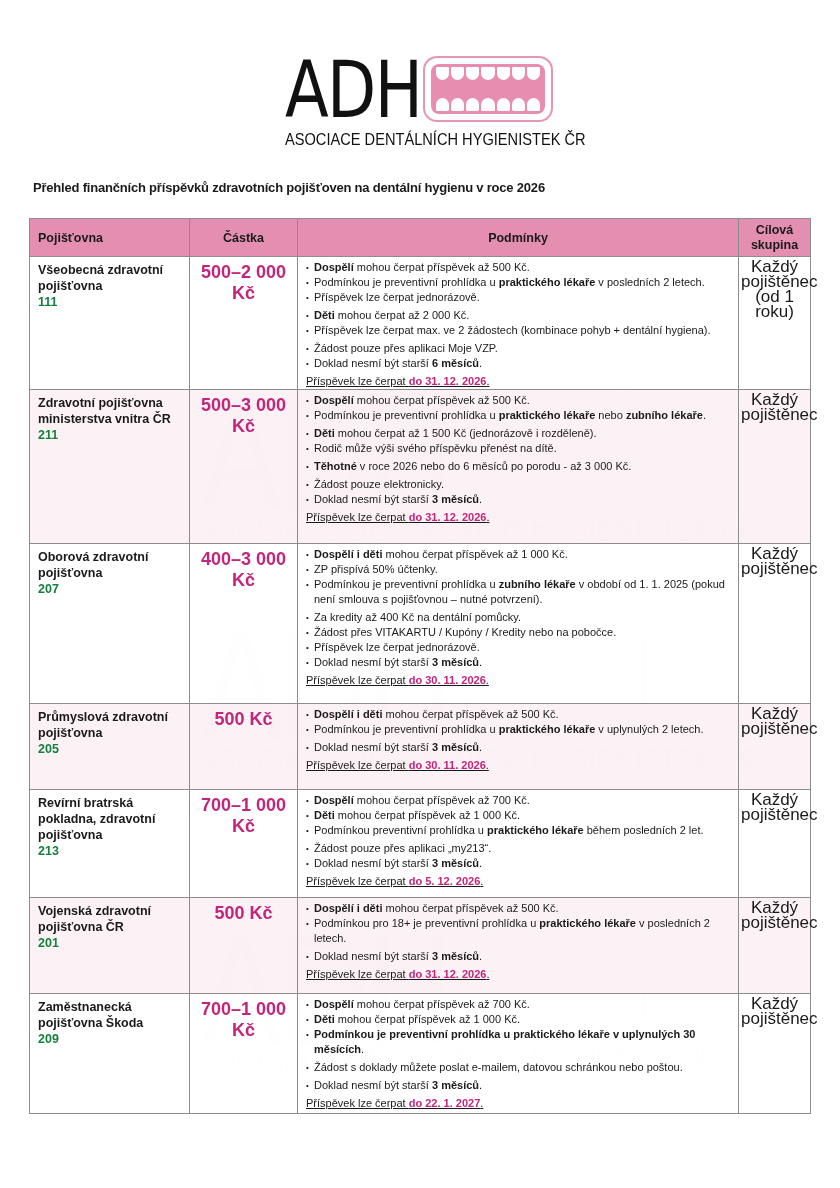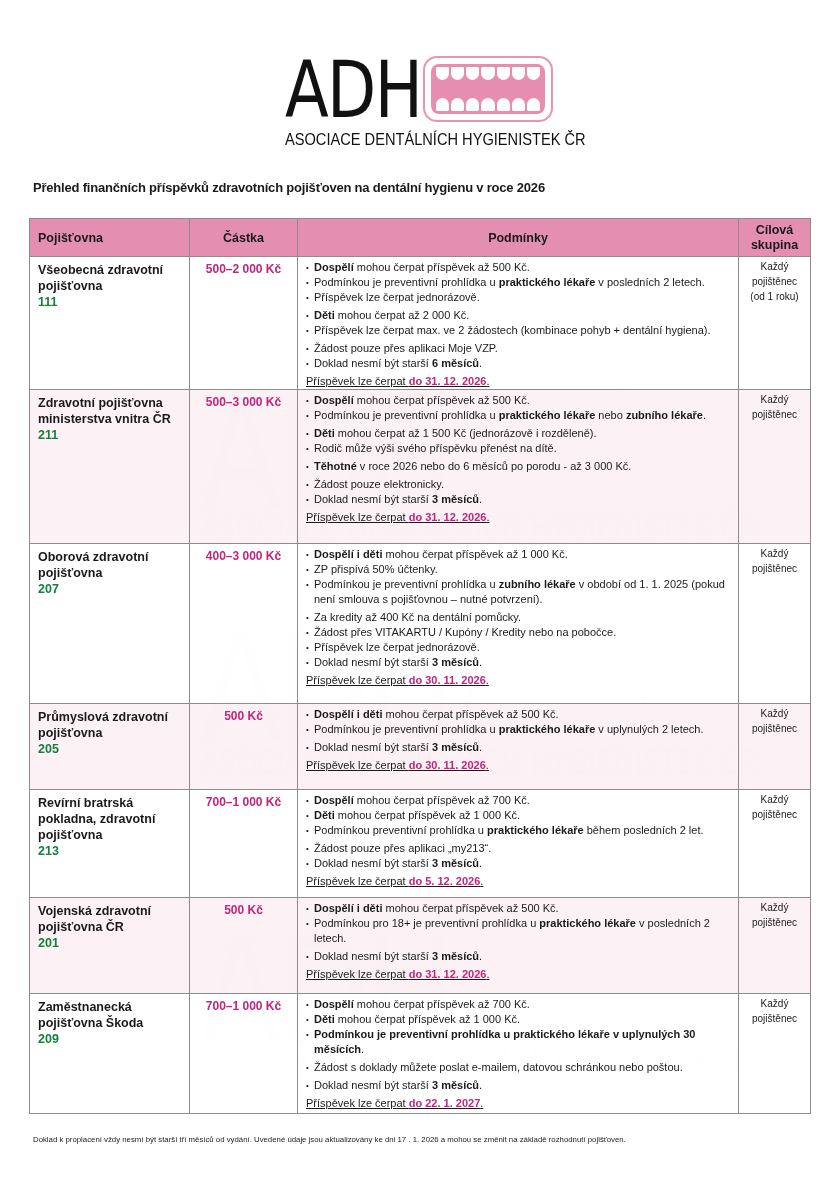--- a/index.html
+++ b/index.html
@@ -45,29 +45,29 @@
   th.c-ins { text-align: left; width: 143px; }
   th.c-amt { text-align: center; width: 91px; }
   th.c-cond { text-align: center; }
   th.c-tgt { text-align: center; width: 55px; line-height: 15px; }
 
   tr.odd td { background: rgba(255,255,255,0.88); }
   tr.even td { background: rgba(252,240,245,0.85); }
 
   td.ins { padding: 5px 8px; font-weight: 700; font-size: 12.5px; line-height: 16px; }
   td.ins .code { display: block; color: #15803d; }
-  td.amt { text-align: center; color: #c2257a; font-weight: 700; font-size: 12px; padding: 5px 4px; }
+  td.amt { text-align: center; color: #c2257a; font-weight: 700; font-size: 18px; padding: 5px 4px; }
   td.cond { padding: 3px 8px 0 8px; line-height: 15px; font-size: 11px; }
   td.cond .grp { margin-bottom: 3px; }
   td.cond .grp:last-child { margin-bottom: 0; text-decoration: underline; }
   td.cond .item { padding-left: 8px; text-indent: -8px; }
   td.cond .item::before { content: "\2022"; font-size: 8px; display: inline-block; width: 8px; text-indent: 0; vertical-align: 1px; }
   td.cond b { font-weight: 700; }
   td.cond .hl { color: #c2257a; font-weight: 700; }
-  td.tgt { text-align: center; vertical-align: middle; font-size: 10px; line-height: 15px; padding: 2px; }
+  td.tgt { text-align: center; vertical-align: middle; font-size: 17px; line-height: 15px; padding: 2px; }
 
   
   .footer { position: absolute; left: 33px; top: 1134px; font-size: 7.8px; line-height: 11px; color: #222; white-space: nowrap; }
 </style>
 </head>
 <body>
 
 <div class="watermark">
   <div class="wm big" style="left:200px; top:370px;">ADH</div>
   <div class="wm small" style="left:200px; top:508px;">ASOCIACE DENTÁLNÍCH HYGIENISTEK ČR</div>
@@ -248,14 +248,13 @@
             <div class="item">Doklad nesmí být starší <b>3 měsíců</b>.</div>
           </div>
           <div class="grp"><span>Příspěvek lze čerpat </span><span class="hl">do 22. 1. 2027</span>.</div>
         </td>
         <td class="tgt"><span>Každý</span><br><span>pojištěnec</span></td>
       </tr>
     </tbody>
 </table>
 
 <div class="footer">
-  <div>Doklad k proplacení vždy nesmí být starší tří měsíců od vydání. Uvedené údaje jsou aktualizovány ke dni 17 . 1. 2026 a mohou se změnit na základě rozhodnutí pojišťoven.</div>
 </div>
 
 </body></html>

